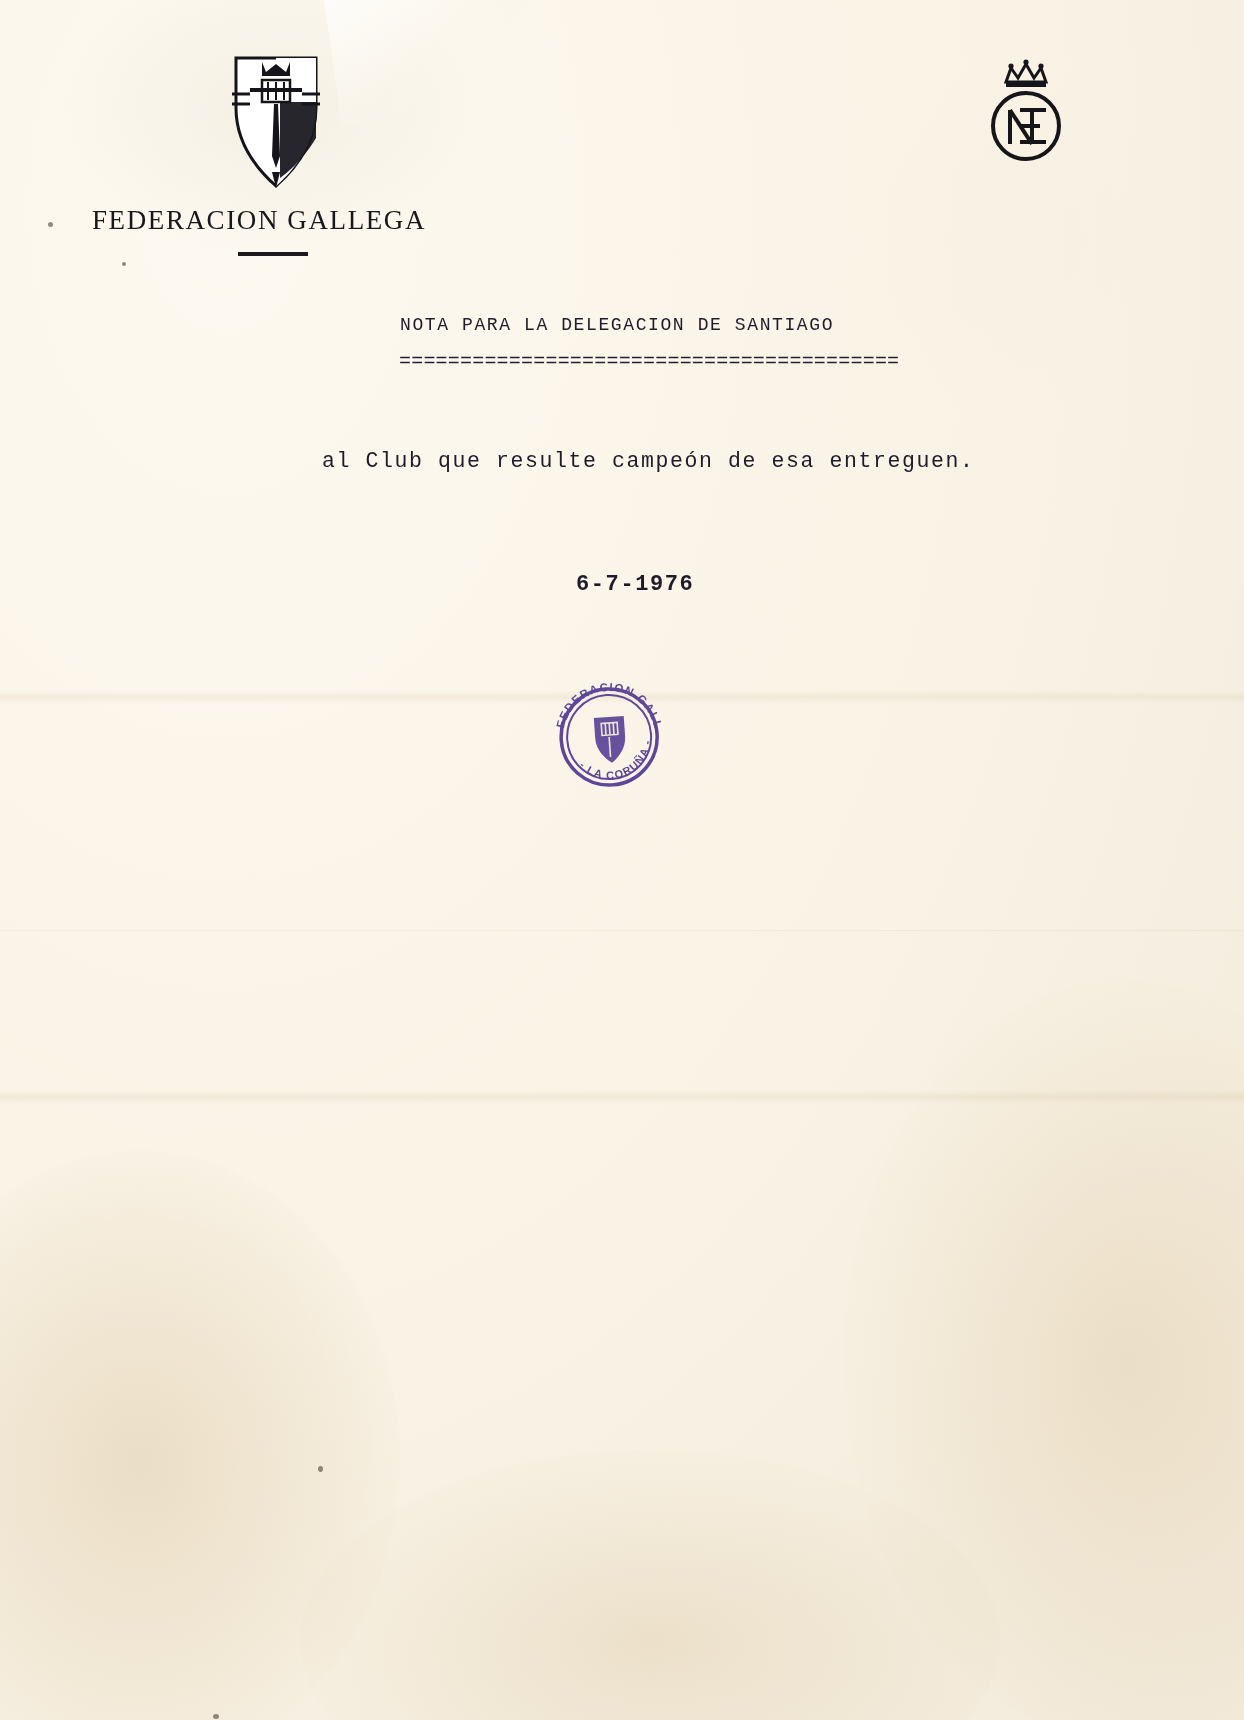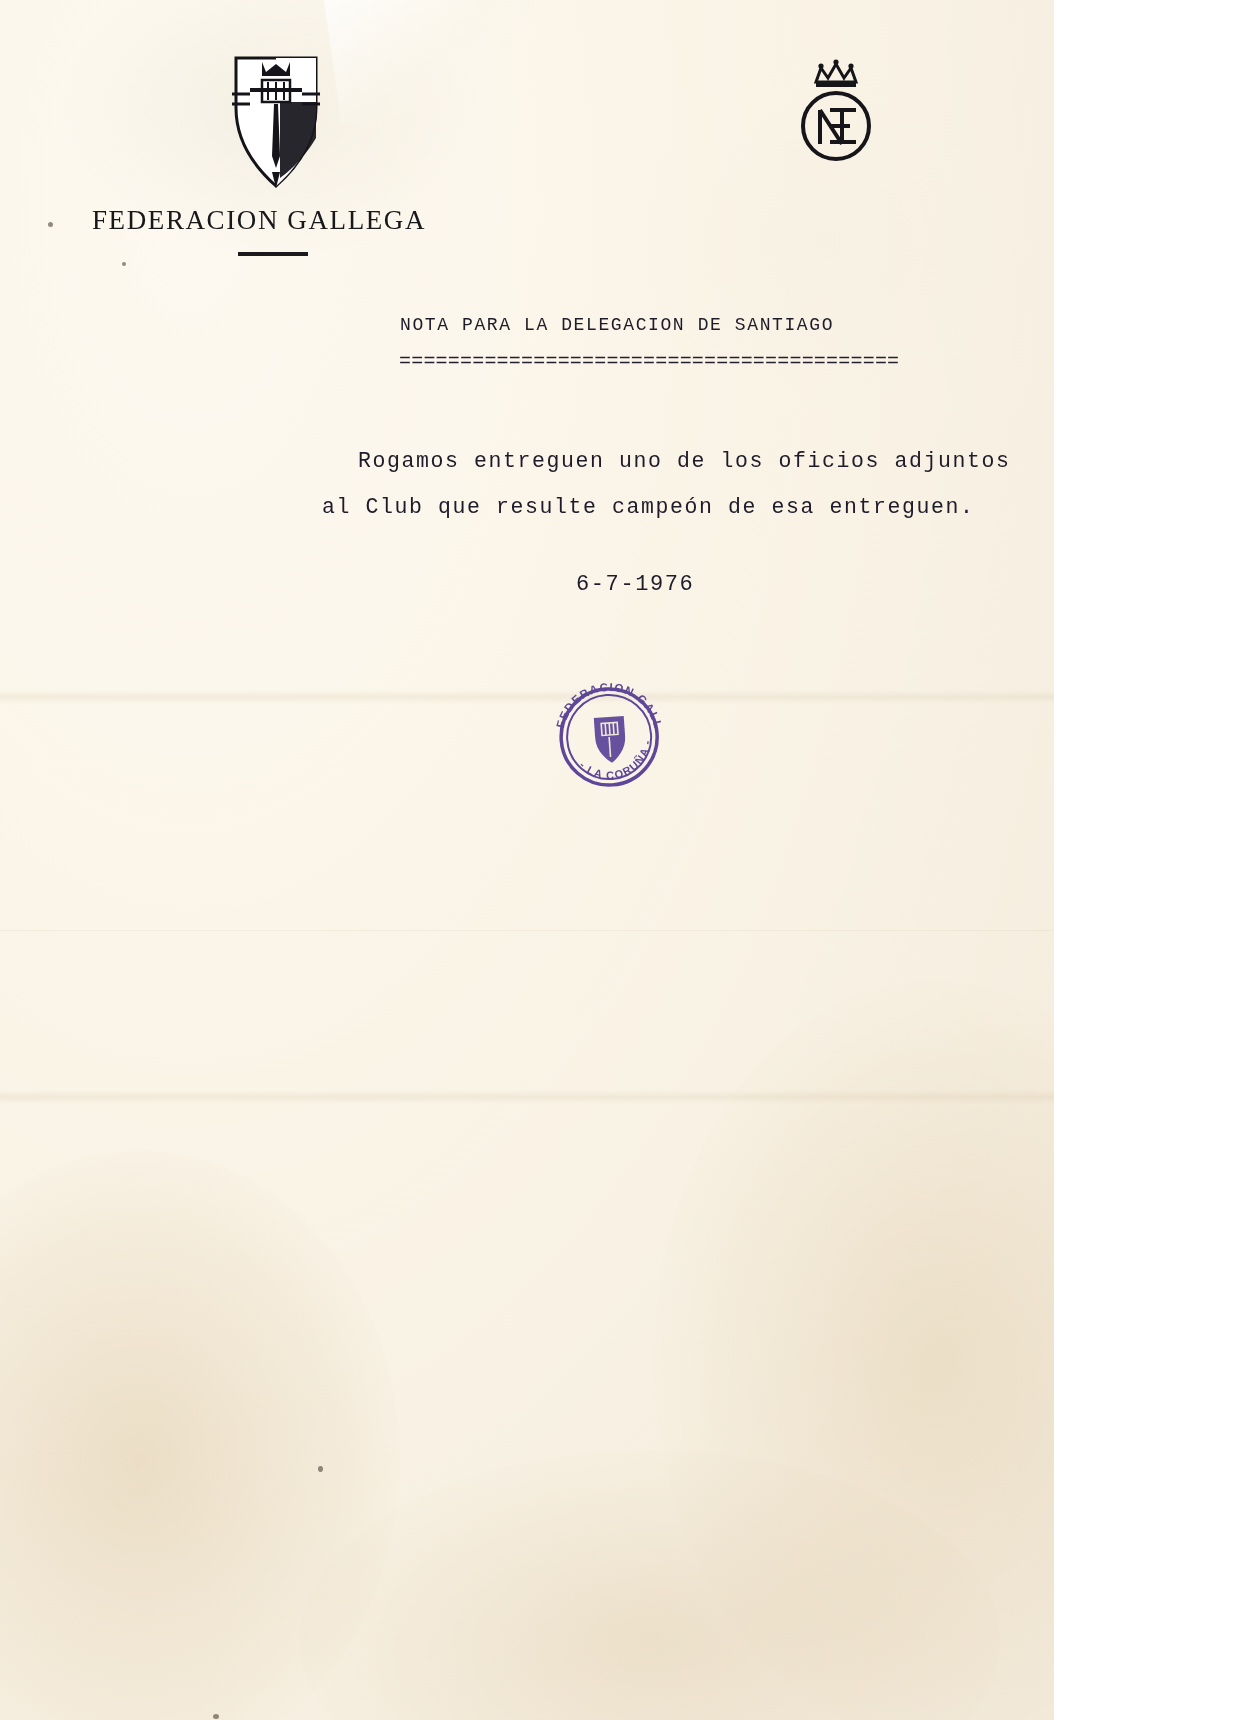--- a/index.html
+++ b/index.html
@@ -10,21 +10,21 @@
   body {
     width: 1244px;
     height: 1720px;
     overflow: hidden;
     font-family: "Liberation Serif", serif;
   }
 
   
   #page {
     position: relative;
-    width: 1054px;
+    width: 1244px;
     height: 1720px;
     background:
       radial-gradient(ellipse at 18% 12%, #fdf9f0 0%, #fbf5e9 35%, #f7f0e2 70%, #f2e9d9 100%);
     overflow: hidden;
   }
   
   .stain {
     position: absolute;
     border-radius: 50%;
     pointer-events: none;
@@ -138,20 +138,21 @@
     top: 438px;
     font-size: 21.5px;
     line-height: 46px;
   }
   #body-p1 .indent { padding-left: 36px; }
   #note-date {
     position: absolute;
     left: 576px;
     top: 572px;
     font-size: 22px;
+    font-weight: bold;
   }
 
   
   #ink-stamp {
     position: absolute;
     left: 545px;
     top: 665px;
     width: 128px;
     height: 140px;
     transform: rotate(-4deg);
@@ -234,21 +235,20 @@
 
   <div id="letterhead">
     <div class="lh-line lh1">FEDERACION GALLEGA</div>
     <div class="lh-rule"></div>
   </div>
 
   <div id="note-title" class="tw">NOTA PARA LA DELEGACION DE SANTIAGO</div>
   <div id="note-underline" class="tw">=========================================</div>
 
   <div id="body-p1">
-    <div class="tw indent">Rogamos entreguen uno de los oficios adjuntos</div>
     <div class="tw">al Club que resulte campeón de esa entreguen.</div>
   </div>
 
   <div id="note-date" class="tw">6-7-1976</div>
 
   <div id="ink-stamp">
     <svg viewBox="0 0 128 140" xmlns="http://www.w3.org/2000/svg">
       <defs>
         <path id="arcTop" d="M 18 72 A 46 46 0 0 1 110 72" fill="none"></path>
         <path id="arcBottom" d="M 22 72 A 42 42 0 0 0 106 72" fill="none"></path>

